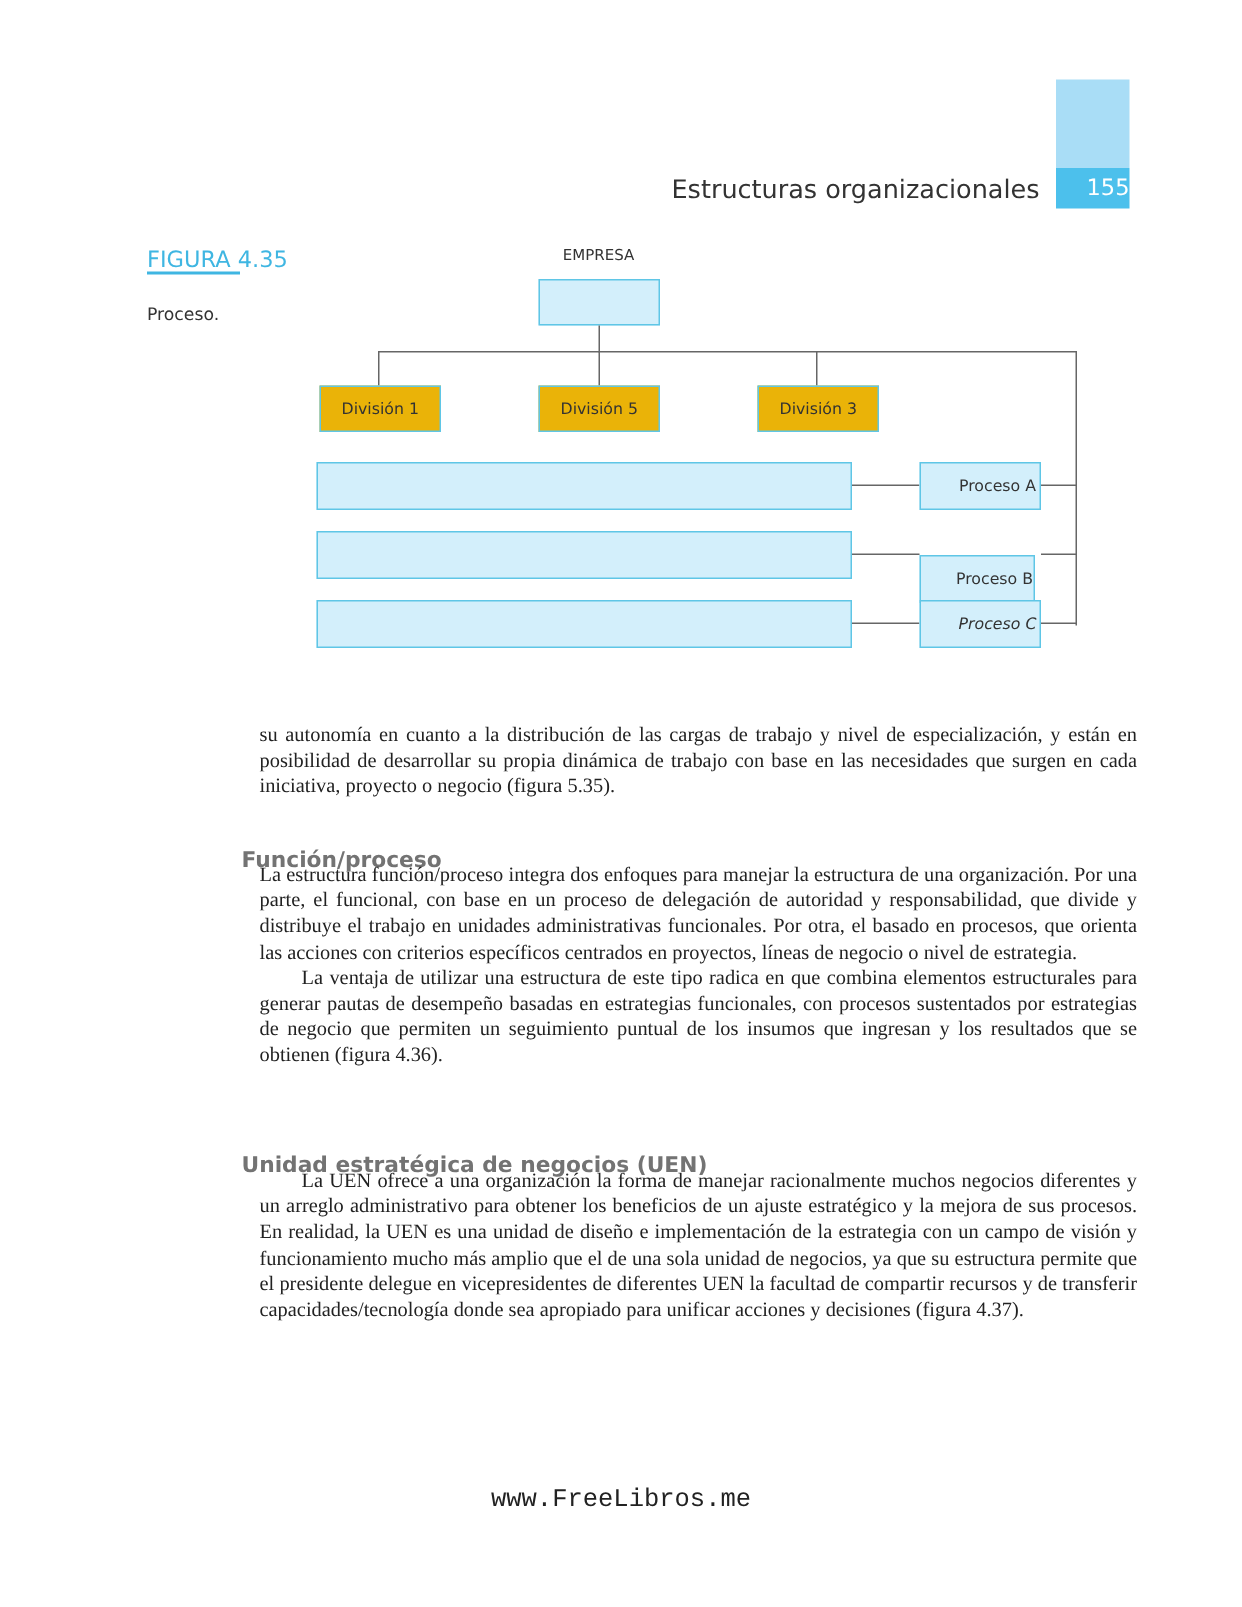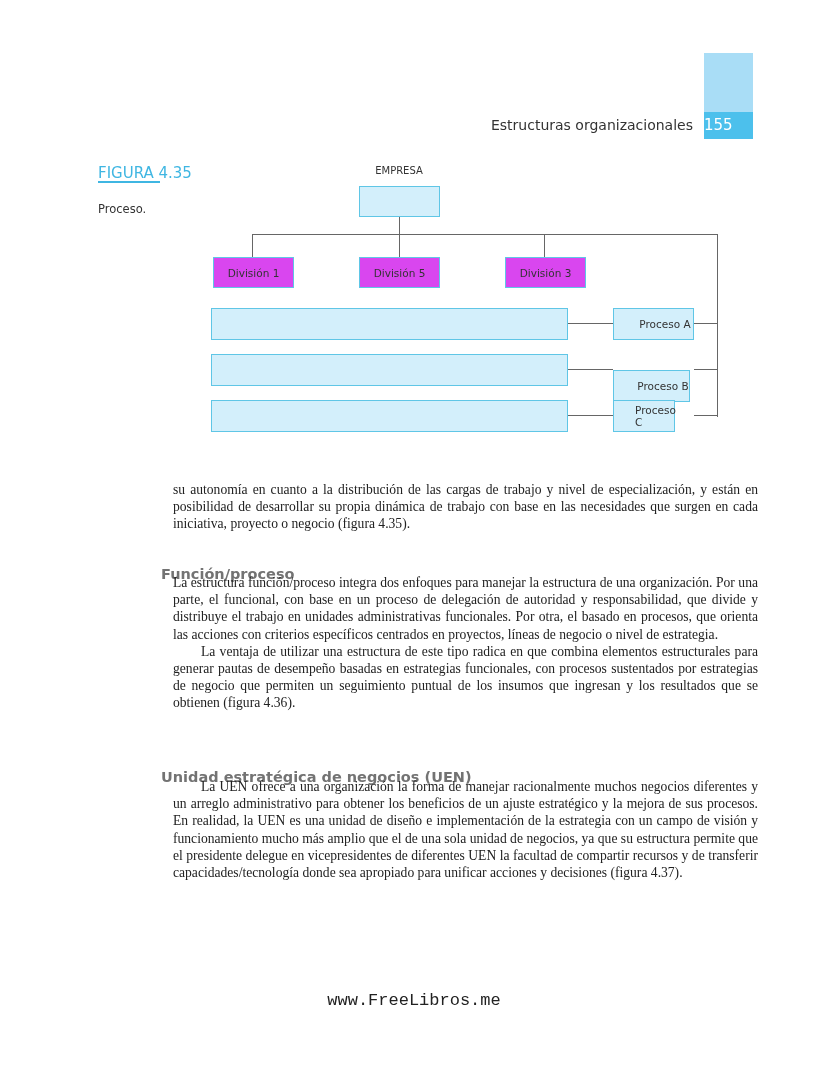--- a/index.html
+++ b/index.html
@@ -1,29 +1,29 @@
 <!DOCTYPE html>
 <html><head>
 <meta charset="utf-8">
 <style>
   html, body { margin: 0; padding: 0; background: #ffffff; }
   body { width: 828px; height: 1071px; position: relative; overflow: hidden; }
   .abs { position: absolute; }
   .tab-top { left: 704px; top: 53px; width: 49px; height: 59px; background: #a9ddf6; }
   .tab-bottom { left: 704px; top: 112px; width: 49px; height: 27px; background: #4cc0ec; color: #ffffff;
-    font-family: "DejaVu Sans", sans-serif; font-size: 15px; line-height: 27px; text-align: left; }
-  .running-head { right: 135px; top: 117px; font-family: "DejaVu Sans", sans-serif; font-size: 14px; color: #333; white-space: nowrap; }
+    font-family: "DejaVu Sans", sans-serif; font-size: 15px; line-height: 27px; text-align: right; }
+  .running-head { right: 135px; top: 117px; font-family: "DejaVu Sans", sans-serif; font-size: 17px; color: #333; white-space: nowrap; }
   .fig-label { left: 98px; top: 164px; font-family: "DejaVu Sans", sans-serif; font-size: 15px; color: #3fb6e2; }
   .fig-underline { left: 98px; top: 181px; width: 62px; height: 2px; background: #3fb6e2; }
   .fig-caption { left: 98px; top: 202px; font-family: "DejaVu Sans", sans-serif; font-size: 11.5px; color: #333; }
   .diagram-title { left: 359px; top: 165px; width: 80px; text-align: center; font-family: "DejaVu Sans", sans-serif; font-size: 10px; color: #333; }
   .box { box-sizing: border-box; border: 1.3px solid #5fc6e6; display: flex; align-items: center; justify-content: center;
     font-family: "DejaVu Sans", sans-serif; font-size: 10.5px; color: #333; }
   .fill { background: #d3effb; padding-left: 23px; }
-  .white { background: #d946ef; }
+  .white { background: #eab308; }
   .line { background: #666; }
   .body-text { left: 173px; width: 585px; font-family: "Liberation Serif", serif; font-size: 13.6px; line-height: 17.2px; color: #222; text-align: justify; }
   .body-text p { margin: 0; }
   .indent { text-indent: 28px; }
   .heading { left: 161px; font-family: "DejaVu Sans", sans-serif; font-weight: bold; font-size: 14.5px; color: #737373; margin-top: 18px; }
   .footer { left: 0; width: 828px; top: 991px; text-align: center; font-family: Liberation Mono, monospace; font-size: 17px; color: #222; }
 </style>
 </head>
 <body>
 
@@ -55,26 +55,26 @@
   <div class="abs box fill" style="left:613px;top:308px;width:81px;height:32px;">Proceso A</div>
   <div class="abs line" style="left:694px;top:323px;width:24px;height:1.3px;"></div>
 
   <div class="abs box fill" style="left:211px;top:354px;width:357px;height:32px;"></div>
   <div class="abs line" style="left:568px;top:369px;width:45px;height:1.3px;"></div>
   <div class="abs box fill" style="left:613px;top:370px;width:77px;height:32px;">Proceso B</div>
   <div class="abs line" style="left:694px;top:369px;width:24px;height:1.3px;"></div>
 
   <div class="abs box fill" style="left:211px;top:400px;width:357px;height:32px;"></div>
   <div class="abs line" style="left:568px;top:415px;width:45px;height:1.3px;"></div>
-  <div class="abs box fill" style="left:613px;top:400px;width:62px;height:32px;">Proceso C</div>
+  <div class="abs box fill" style="left:613px;top:400px;width:81px;height:32px;font-style:italic;">Proceso C</div>
   <div class="abs line" style="left:694px;top:415px;width:24px;height:1.3px;"></div>
 </div>
 
 <div class="abs body-text" style="top:481px;">
-  <p>su autonomía en cuanto a la distribución de las cargas de trabajo y nivel de especialización, y están en posibilidad de desarrollar su propia dinámica de trabajo con base en las necesidades que surgen en cada iniciativa, proyecto o negocio (figura 4.35).</p>
+  <p>su autonomía en cuanto a la distribución de las cargas de trabajo y nivel de especialización, y están en posibilidad de desarrollar su propia dinámica de trabajo con base en las necesidades que surgen en cada iniciativa, proyecto o negocio (figura 5.35).</p>
 </div>
 
 <div class="abs heading" style="top:548px;">Función/proceso</div>
 
 <div class="abs body-text" style="top:574px;">
   <p>La estructura función/proceso integra dos enfoques para manejar la estructura de una organización. Por una parte, el funcional, con base en un proceso de delegación de autoridad y responsabilidad, que divide y distribuye el trabajo en unidades administrativas funcionales. Por otra, el basado en procesos, que orienta las acciones con criterios específicos centrados en proyectos, líneas de negocio o nivel de estrategia.</p>
   <p class="indent">La ventaja de utilizar una estructura de este tipo radica en que combina elementos estructurales para generar pautas de desempeño basadas en estrategias funcionales, con procesos sustentados por estrategias de negocio que permiten un seguimiento puntual de los insumos que ingresan y los resultados que se obtienen (figura 4.36).</p>
 </div>
 
 <div class="abs heading" style="top:751px;">Unidad estratégica de negocios (UEN)</div>

